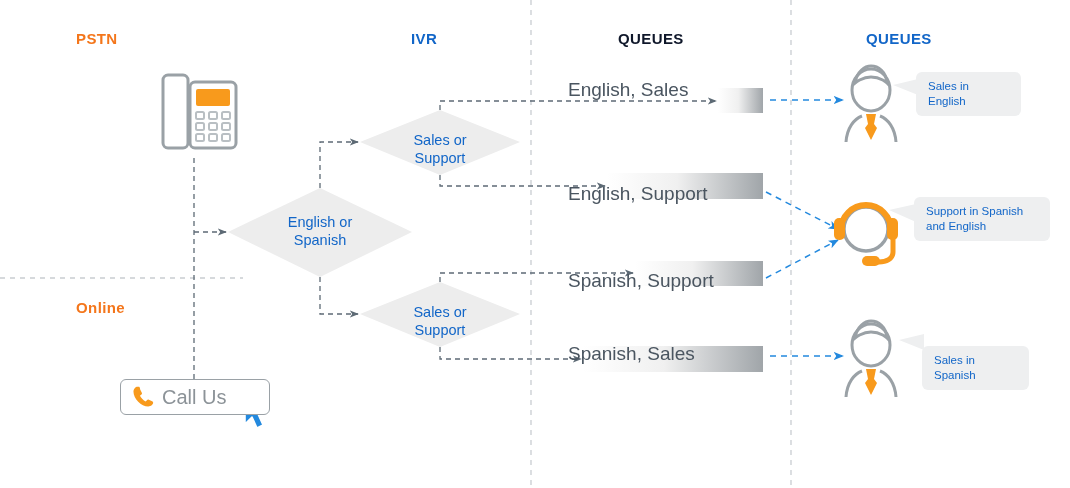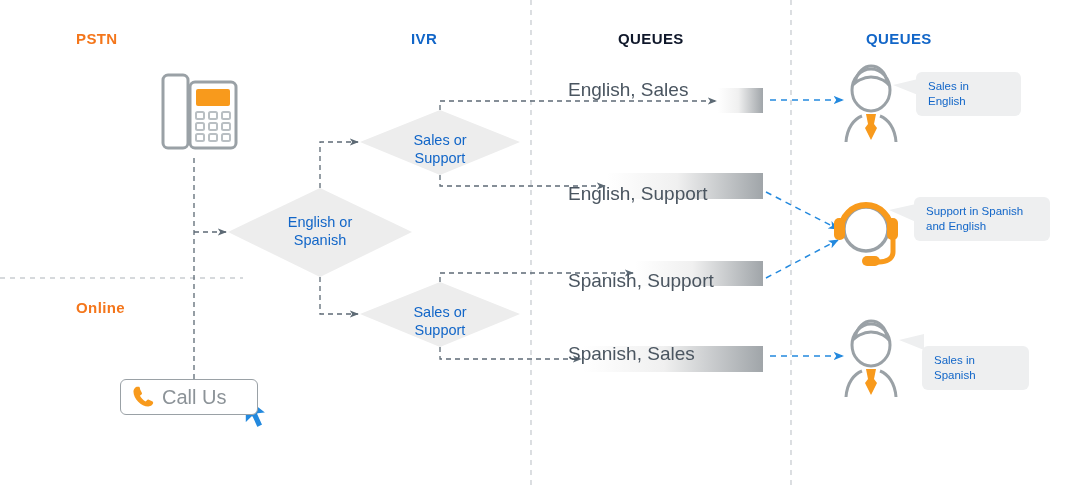--- a/index.html
+++ b/index.html
@@ -11,21 +11,21 @@
   .hdr-pstn{color:#F4761B;left:76px;top:30px;}
   .hdr-online{color:#F4761B;left:76px;top:299px;}
   .hdr-ivr{color:#1266C8;left:399px;top:30px;margin-left:12px;}
   .hdr-queues{color:#0f172a;left:618px;top:30px;}
   .hdr-agents{color:#1266C8;left:866px;top:30px;}
   .dlabel{position:absolute;color:#1266C8;font-size:14.5px;line-height:18px;
           text-align:center;white-space:nowrap;}
   .qlabel{position:absolute;color:#4a5560;font-size:19px;white-space:nowrap;}
   .bubble{position:absolute;background:#eeeff0;border-radius:6px;color:#1266C8;
           font-size:11.5px;line-height:15px;padding:7px 12px;box-sizing:border-box;}
-  .callus{position:absolute;left:120px;top:379px;width:138px;height:36px;
+  .callus{position:absolute;left:120px;top:379px;width:150px;height:36px;
           border:1.6px solid #9aa1a6;border-radius:6px;background:#fff;
           display:flex;align-items:center;box-sizing:border-box;}
   .callus-txt{color:#8c9398;font-size:20px;margin-left:6px;}
 </style>
 </head>
 <body>
 
 <div id="stage">
 
   <div class="hdr hdr-pstn">PSTN</div>

